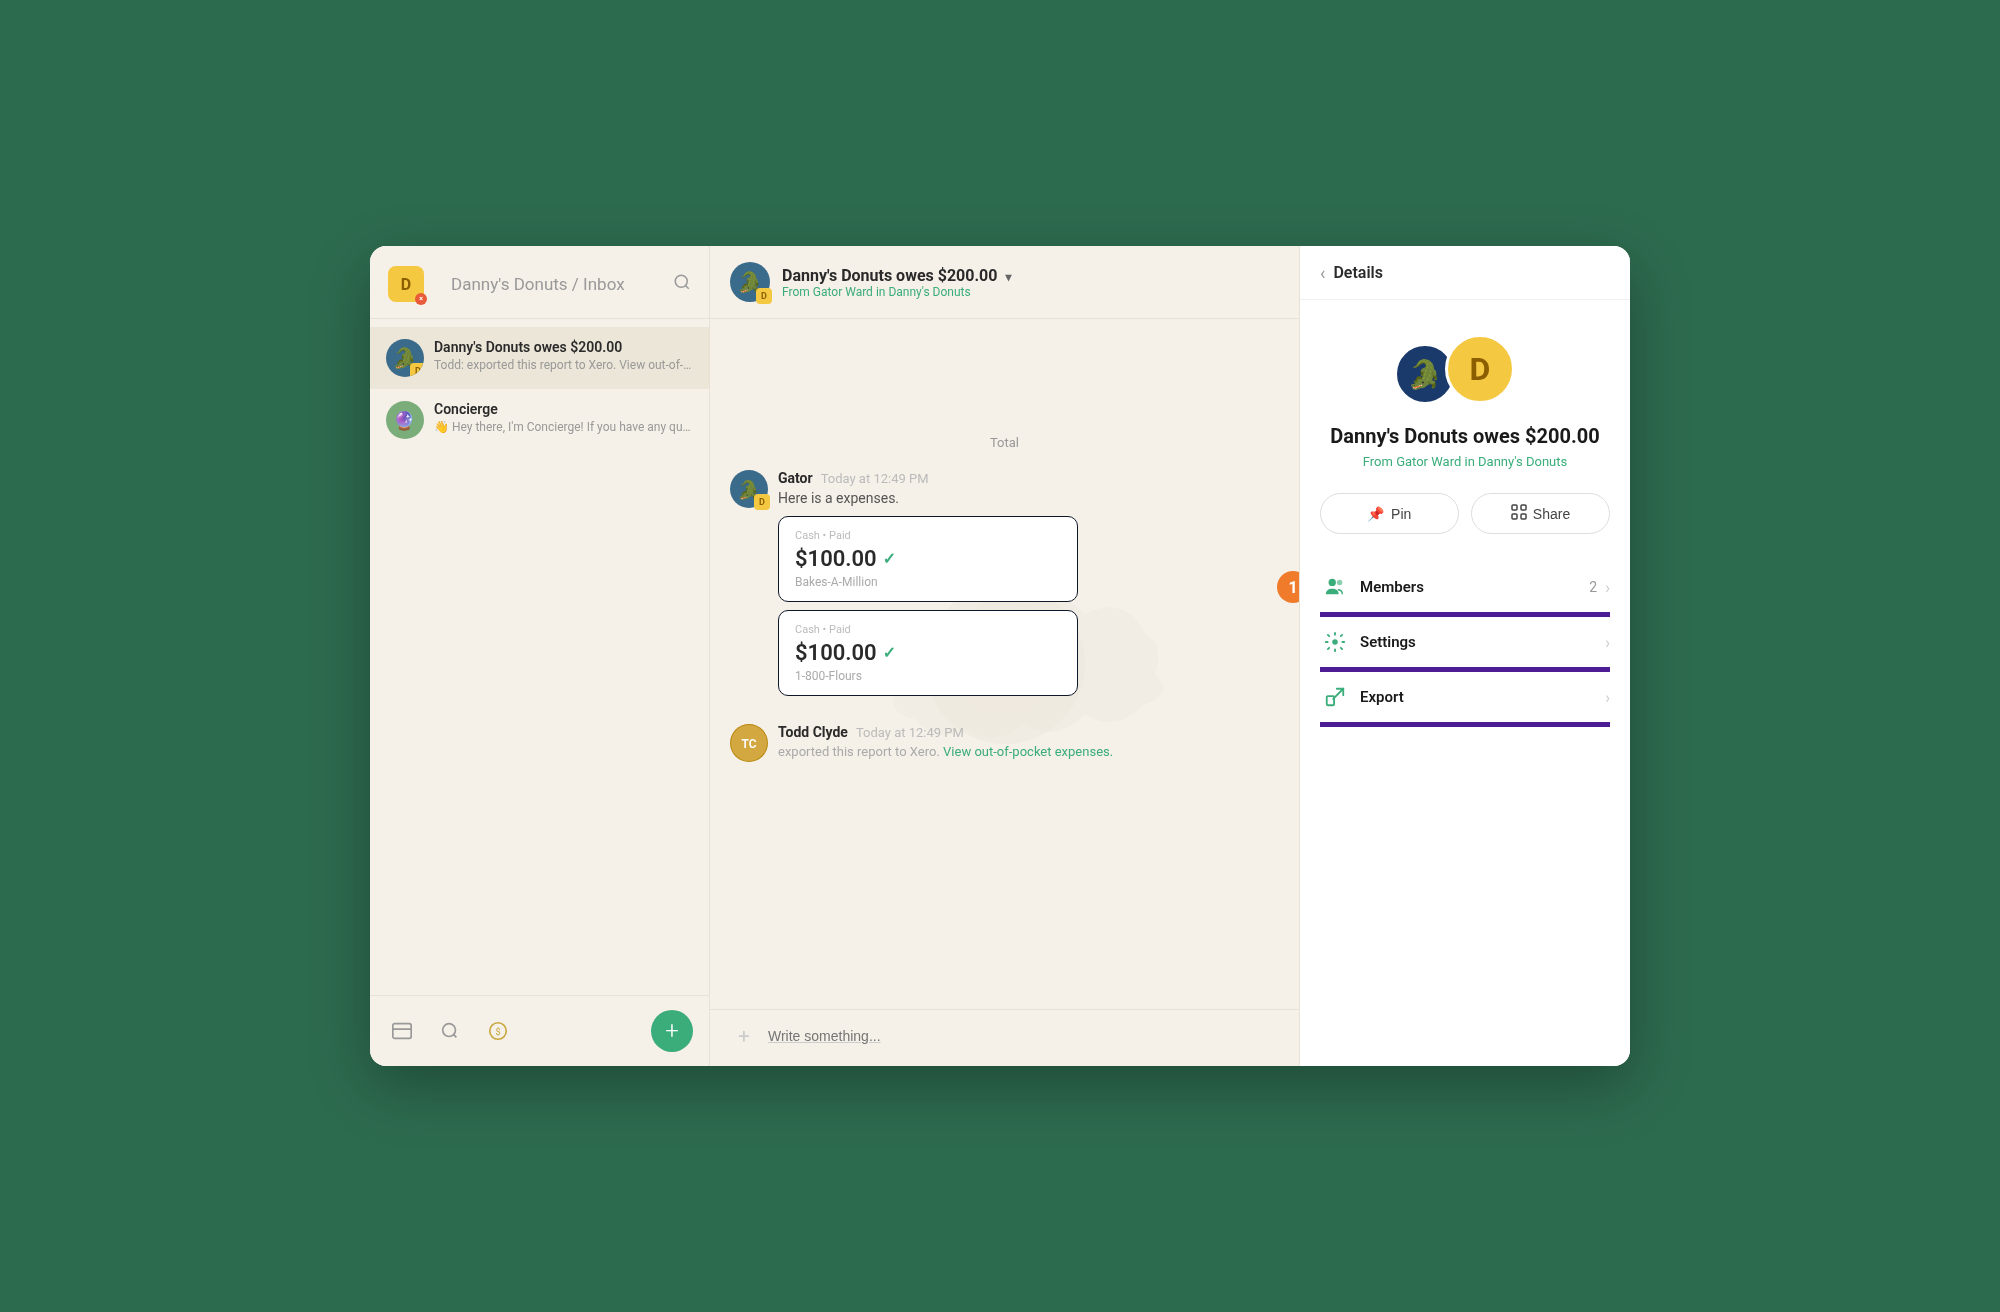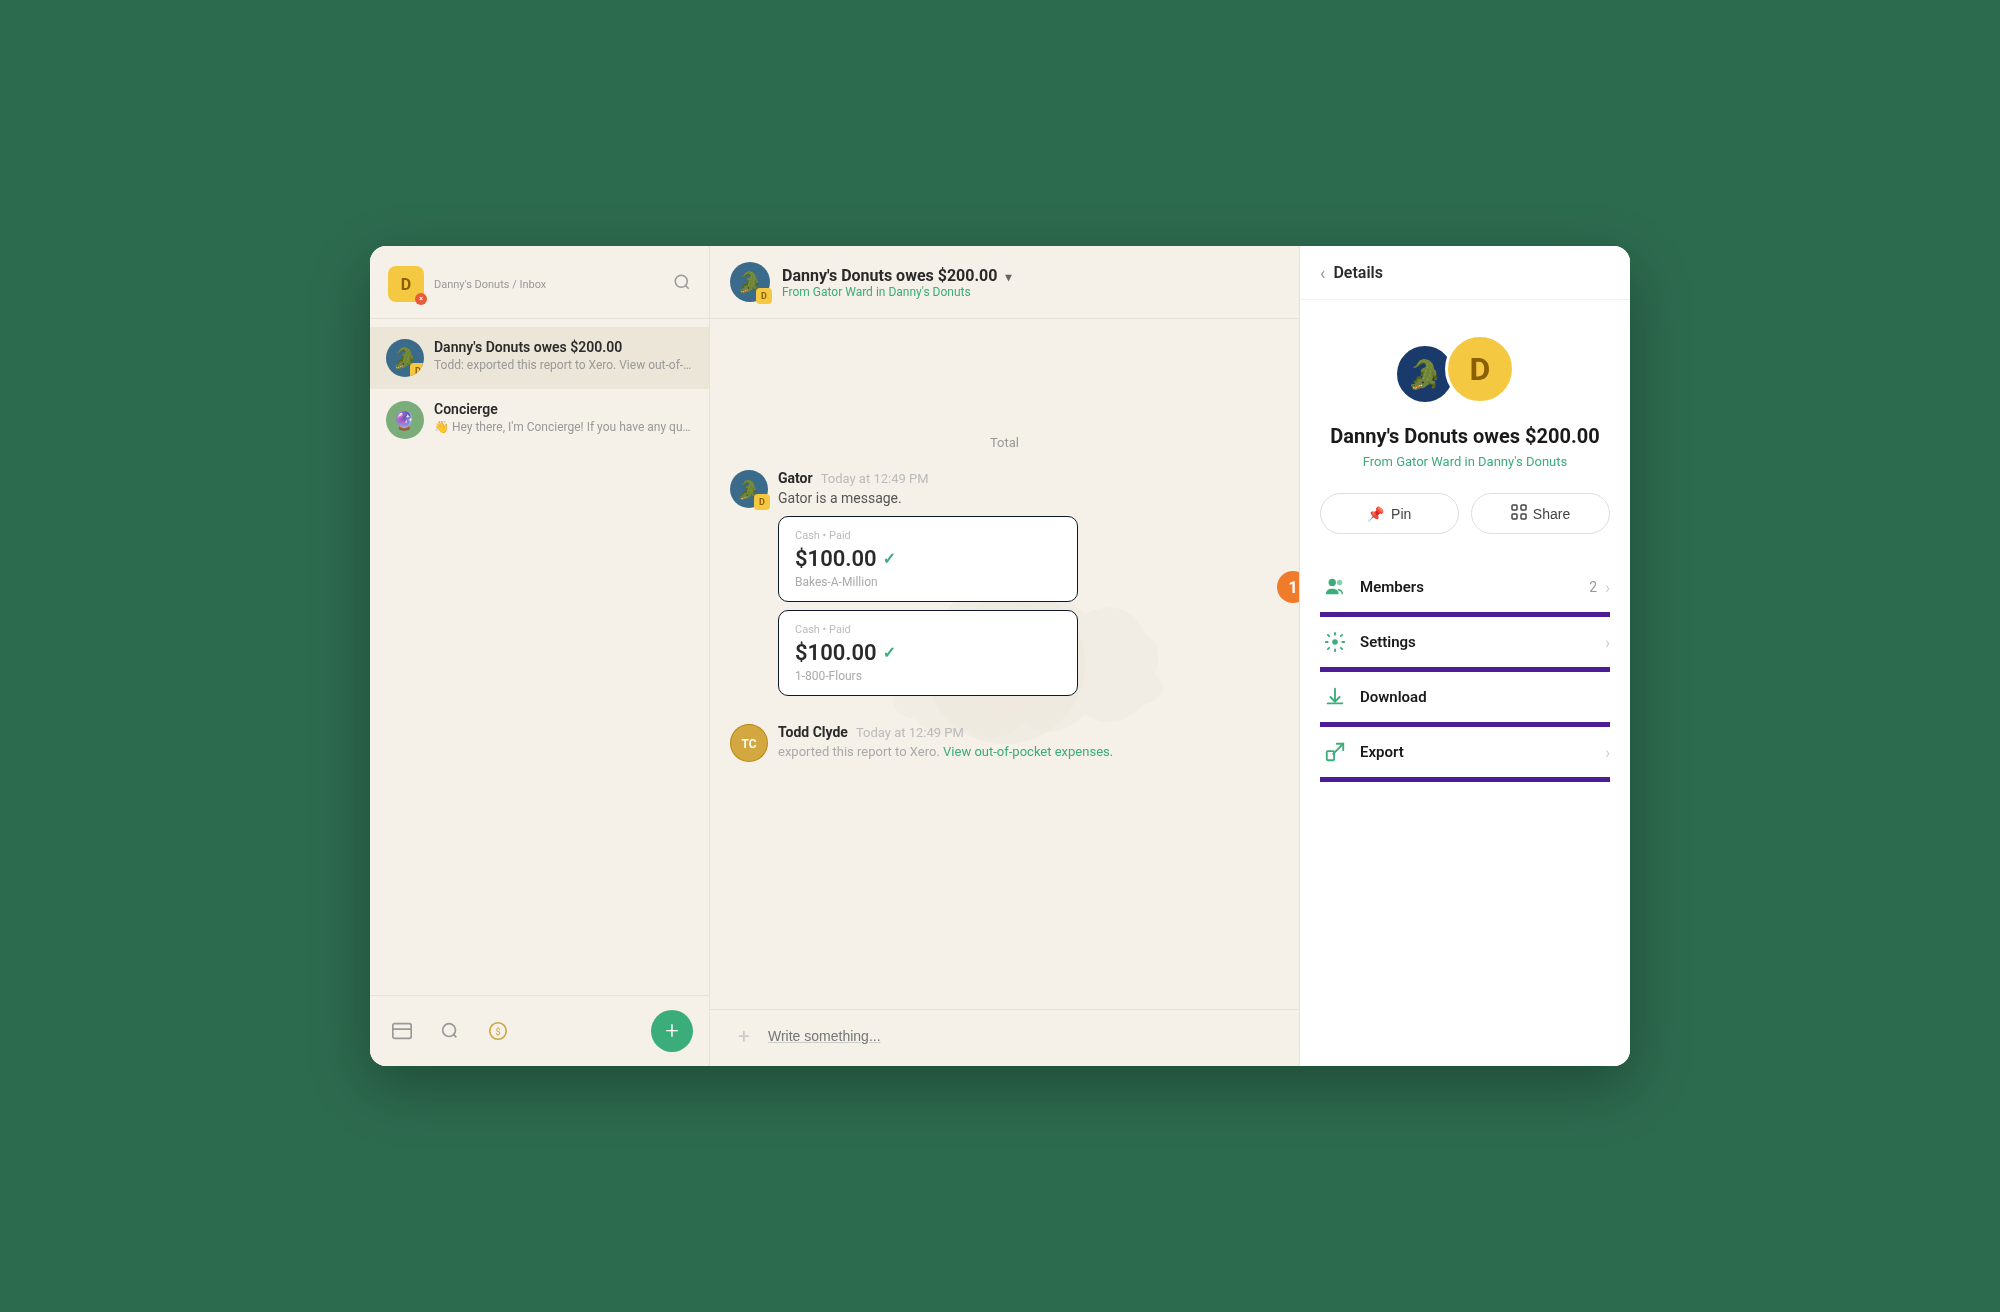--- a/index.html
+++ b/index.html
@@ -63,23 +63,24 @@
       background: #e85c3a;
       border-radius: 50%;
       display: flex;
       align-items: center;
       justify-content: center;
       font-size: 7px;
       color: white;
       font-weight: 700;
     }
     .sidebar-title {
-      font-size: 11px;
+      font-size: 17px;
       font-weight: 600;
       color: #2a2a2a;
+      margin-left: 17px;
     }
     .sidebar-title span {
       color: #999;
       font-weight: 400;
     }
     .search-icon-btn {
       color: #999;
       cursor: pointer;
       font-size: 16px;
     }
@@ -637,21 +638,21 @@
       <div class="message-group" style="position:relative;">
         <div class="msg-avatar msg-avatar-gator">
           <span>🐊</span>
           <div class="d-badge">D</div>
         </div>
         <div class="msg-content">
           <div class="msg-header">
             <span class="msg-name">Gator</span>
             <span class="msg-time">Today at 12:49 PM</span>
           </div>
-          <div class="msg-text">Gator is a message.</div>
+          <div class="msg-text">Here is a expenses.</div>
 
           <div class="expense-card">
             <div class="expense-label">Cash • Paid</div>
             <div class="expense-amount">
               <span>$100.00</span>
               <span class="check-icon">✓</span>
             </div>
             <div class="expense-merchant">Bakes-A-Million</div>
           </div>
 
@@ -757,29 +758,20 @@
           <div class="menu-item-icon">
             <svg width="22" height="22" viewBox="0 0 24 24" fill="none">
               <circle cx="12" cy="12" r="3" fill="#3aad7a"></circle>
               <path d="M12 2v2M12 20v2M2 12h2M20 12h2M4.22 4.22l1.42 1.42M18.36 18.36l1.42 1.42M4.22 19.78l1.42-1.42M18.36 5.64l1.42-1.42" stroke="#3aad7a" stroke-width="2" stroke-linecap="round"></path>
             </svg>
           </div>
           <span class="menu-item-label">Settings</span>
           <span class="menu-chevron">›</span>
         </li>
 
-        <li class="details-menu-item">
-          <div class="menu-item-icon">
-            <svg width="22" height="22" viewBox="0 0 24 24" fill="none" stroke="#3aad7a" stroke-width="2" stroke-linecap="round">
-              <path d="M12 3v13M7 12l5 5 5-5"></path>
-              <path d="M4 19h16" stroke-width="2"></path>
-            </svg>
-          </div>
-          <span class="menu-item-label">Download</span>
-        </li>
 
         <li class="details-menu-item">
           <div class="menu-item-icon">
             <svg width="22" height="22" viewBox="0 0 24 24" fill="none" stroke="#3aad7a" stroke-width="2" stroke-linecap="round">
               <rect x="3" y="11" width="8" height="10" rx="1"></rect>
               <path d="M14 3h7v7"></path>
               <path d="M21 3L10 14"></path>
             </svg>
           </div>
           <span class="menu-item-label">Export</span>

